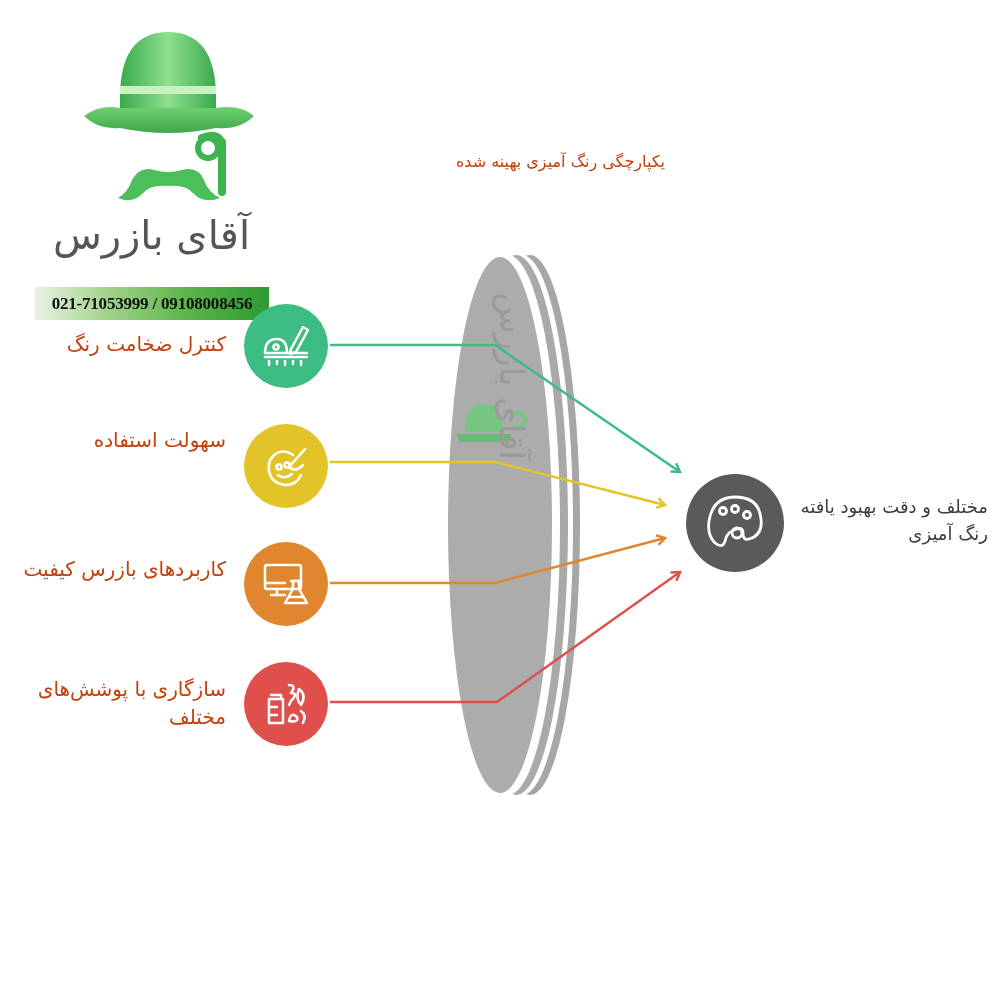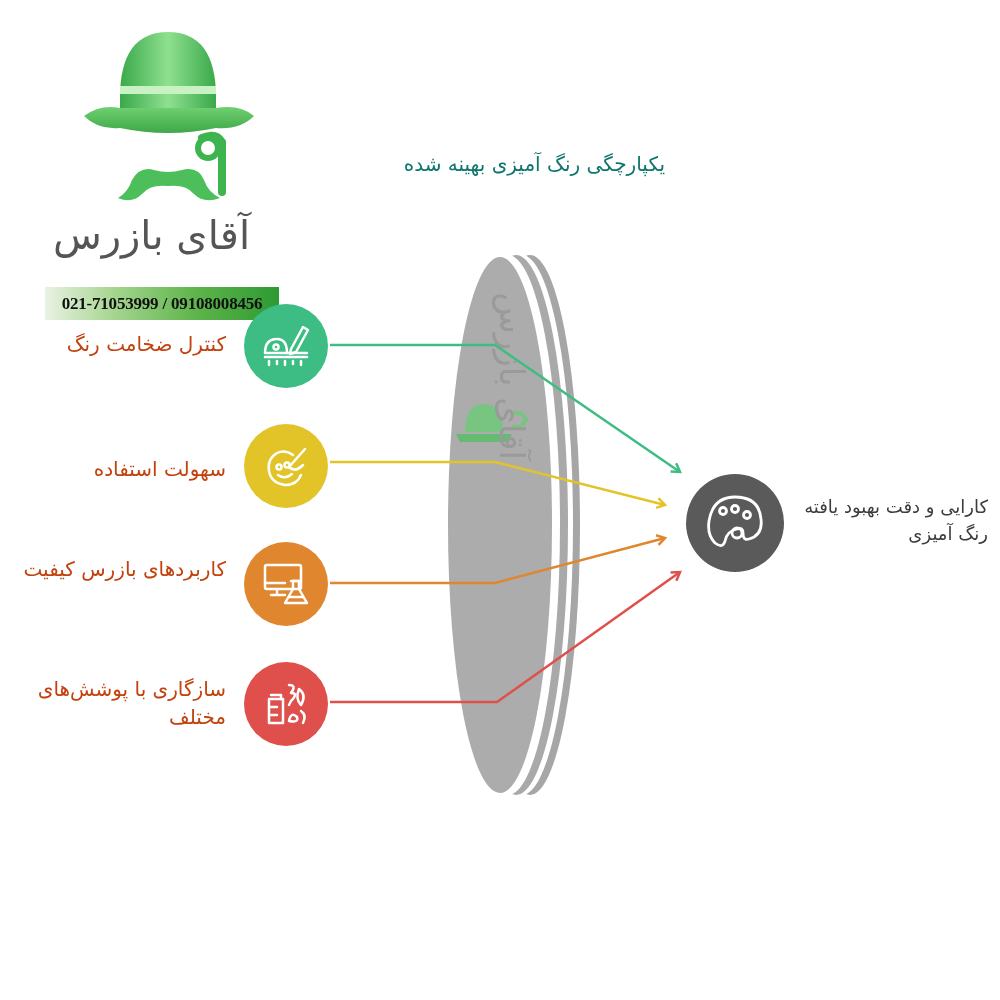--- a/index.html
+++ b/index.html
@@ -7,31 +7,31 @@
     width: 1000px; height: 1000px; background: #ffffff; position: relative; overflow: hidden;
     font-family: "DejaVu Sans", "Liberation Sans", sans-serif;
   }
   .abs { position: absolute; }
   .logo { left: 40px; top: 20px; width: 250px; height: 310px; }
   .brand-text {
     left: 44px; top: 215px; width: 215px; text-align: center; direction: rtl;
     font-size: 40px; color: #555555; font-family: "DejaVu Sans", sans-serif; line-height: 1;
   }
   .phone-bar {
-    left: 45px; top: 287px; width: 234px; height: 33px;
+    left: 35px; top: 287px; width: 234px; height: 33px;
     background: linear-gradient(90deg, #e9f2e4 0%, #a4d48e 30%, #5db44a 65%, #2e9a33 100%);
     display: flex; align-items: center; justify-content: center;
   }
   .phone-text {
     font-family: "Liberation Serif", "DejaVu Serif", serif; font-weight: bold;
     font-size: 17px; color: #101010; white-space: nowrap; letter-spacing: -0.2px;
   }
   .title {
     left: 360px; top: 152px; width: 305px; text-align: right; direction: rtl;
-    font-size: 20px; color: #0f766e; white-space: nowrap;
+    font-size: 16px; color: #c2410c; white-space: nowrap;
   }
   .diagram-svg { left: 0; top: 0; width: 1000px; height: 1000px; }
   .circle-icon {
     width: 84px; height: 84px; border-radius: 50%; display: flex; align-items: center; justify-content: center;
   }
   .item-label {
     direction: rtl; text-align: right; font-size: 20px; color: #c2410c; line-height: 28px;
   }
   .result-label {
     direction: rtl; text-align: right; font-size: 18px; color: #3c3c3c; line-height: 27px;
@@ -130,21 +130,21 @@
     <g fill="none" stroke="#ffffff" stroke-width="2.5" stroke-linecap="round">
       <path d="M34 16 Q26 10 18 14 Q8 20 10 32 Q12 44 26 46 Q38 46 42 36"></path>
       <circle cx="20" cy="28" r="2.5"></circle>
       <circle cx="28" cy="26" r="2.5"></circle>
       <path d="M19 36 Q26 41 33 35"></path>
       <path d="M30 28 L46 10"></path>
       <path d="M30 28 Q36 34 44 26"></path>
     </g>
   </svg>
 </div>
-<div class="abs item-label" style="left:20px; top:455px; width:206px;">سهولت استفاده</div>
+<div class="abs item-label" style="left:20px; top:426px; width:206px;">سهولت استفاده</div>
 
 <div class="abs circle-icon" style="left:244px; top:542px; background:#e0862e;">
   <svg width="54" height="54" viewBox="0 0 54 54">
     <g fill="none" stroke="#ffffff" stroke-width="2.5" stroke-linejoin="round" stroke-linecap="round">
       <rect x="6" y="8" width="36" height="24" rx="2"></rect>
       <path d="M6 26 L26 26"></path>
       <path d="M18 32 L18 38 M12 38 L26 38"></path>
       <path d="M34 24 L34 32 L26 46 L48 46 L40 32 L40 24 Z"></path>
       <path d="M32 24 L42 24"></path>
       <path d="M30 40 L44 40"></path>
@@ -172,13 +172,13 @@
   <svg width="64" height="64" viewBox="0 0 64 64">
     <g fill="none" stroke="#ffffff" stroke-width="2.8" stroke-linejoin="round">
       <path d="M32 6 Q56 6 58 28 Q60 44 46 48 Q40 50 40 42 Q40 36 34 38 Q24 40 22 50 Q20 58 12 52 Q4 44 6 30 Q10 6 32 6 Z"></path>
       <circle cx="20" cy="20" r="3.5"></circle>
       <circle cx="32" cy="18" r="3.5"></circle>
       <circle cx="44" cy="24" r="3.5"></circle>
       <circle cx="34" cy="42" r="5"></circle>
     </g>
   </svg>
 </div>
-<div class="abs result-label">کارایی و دقت بهبود یافته رنگ آمیزی</div>
+<div class="abs result-label">مختلف و دقت بهبود یافته رنگ آمیزی</div>
 
 </body></html>

